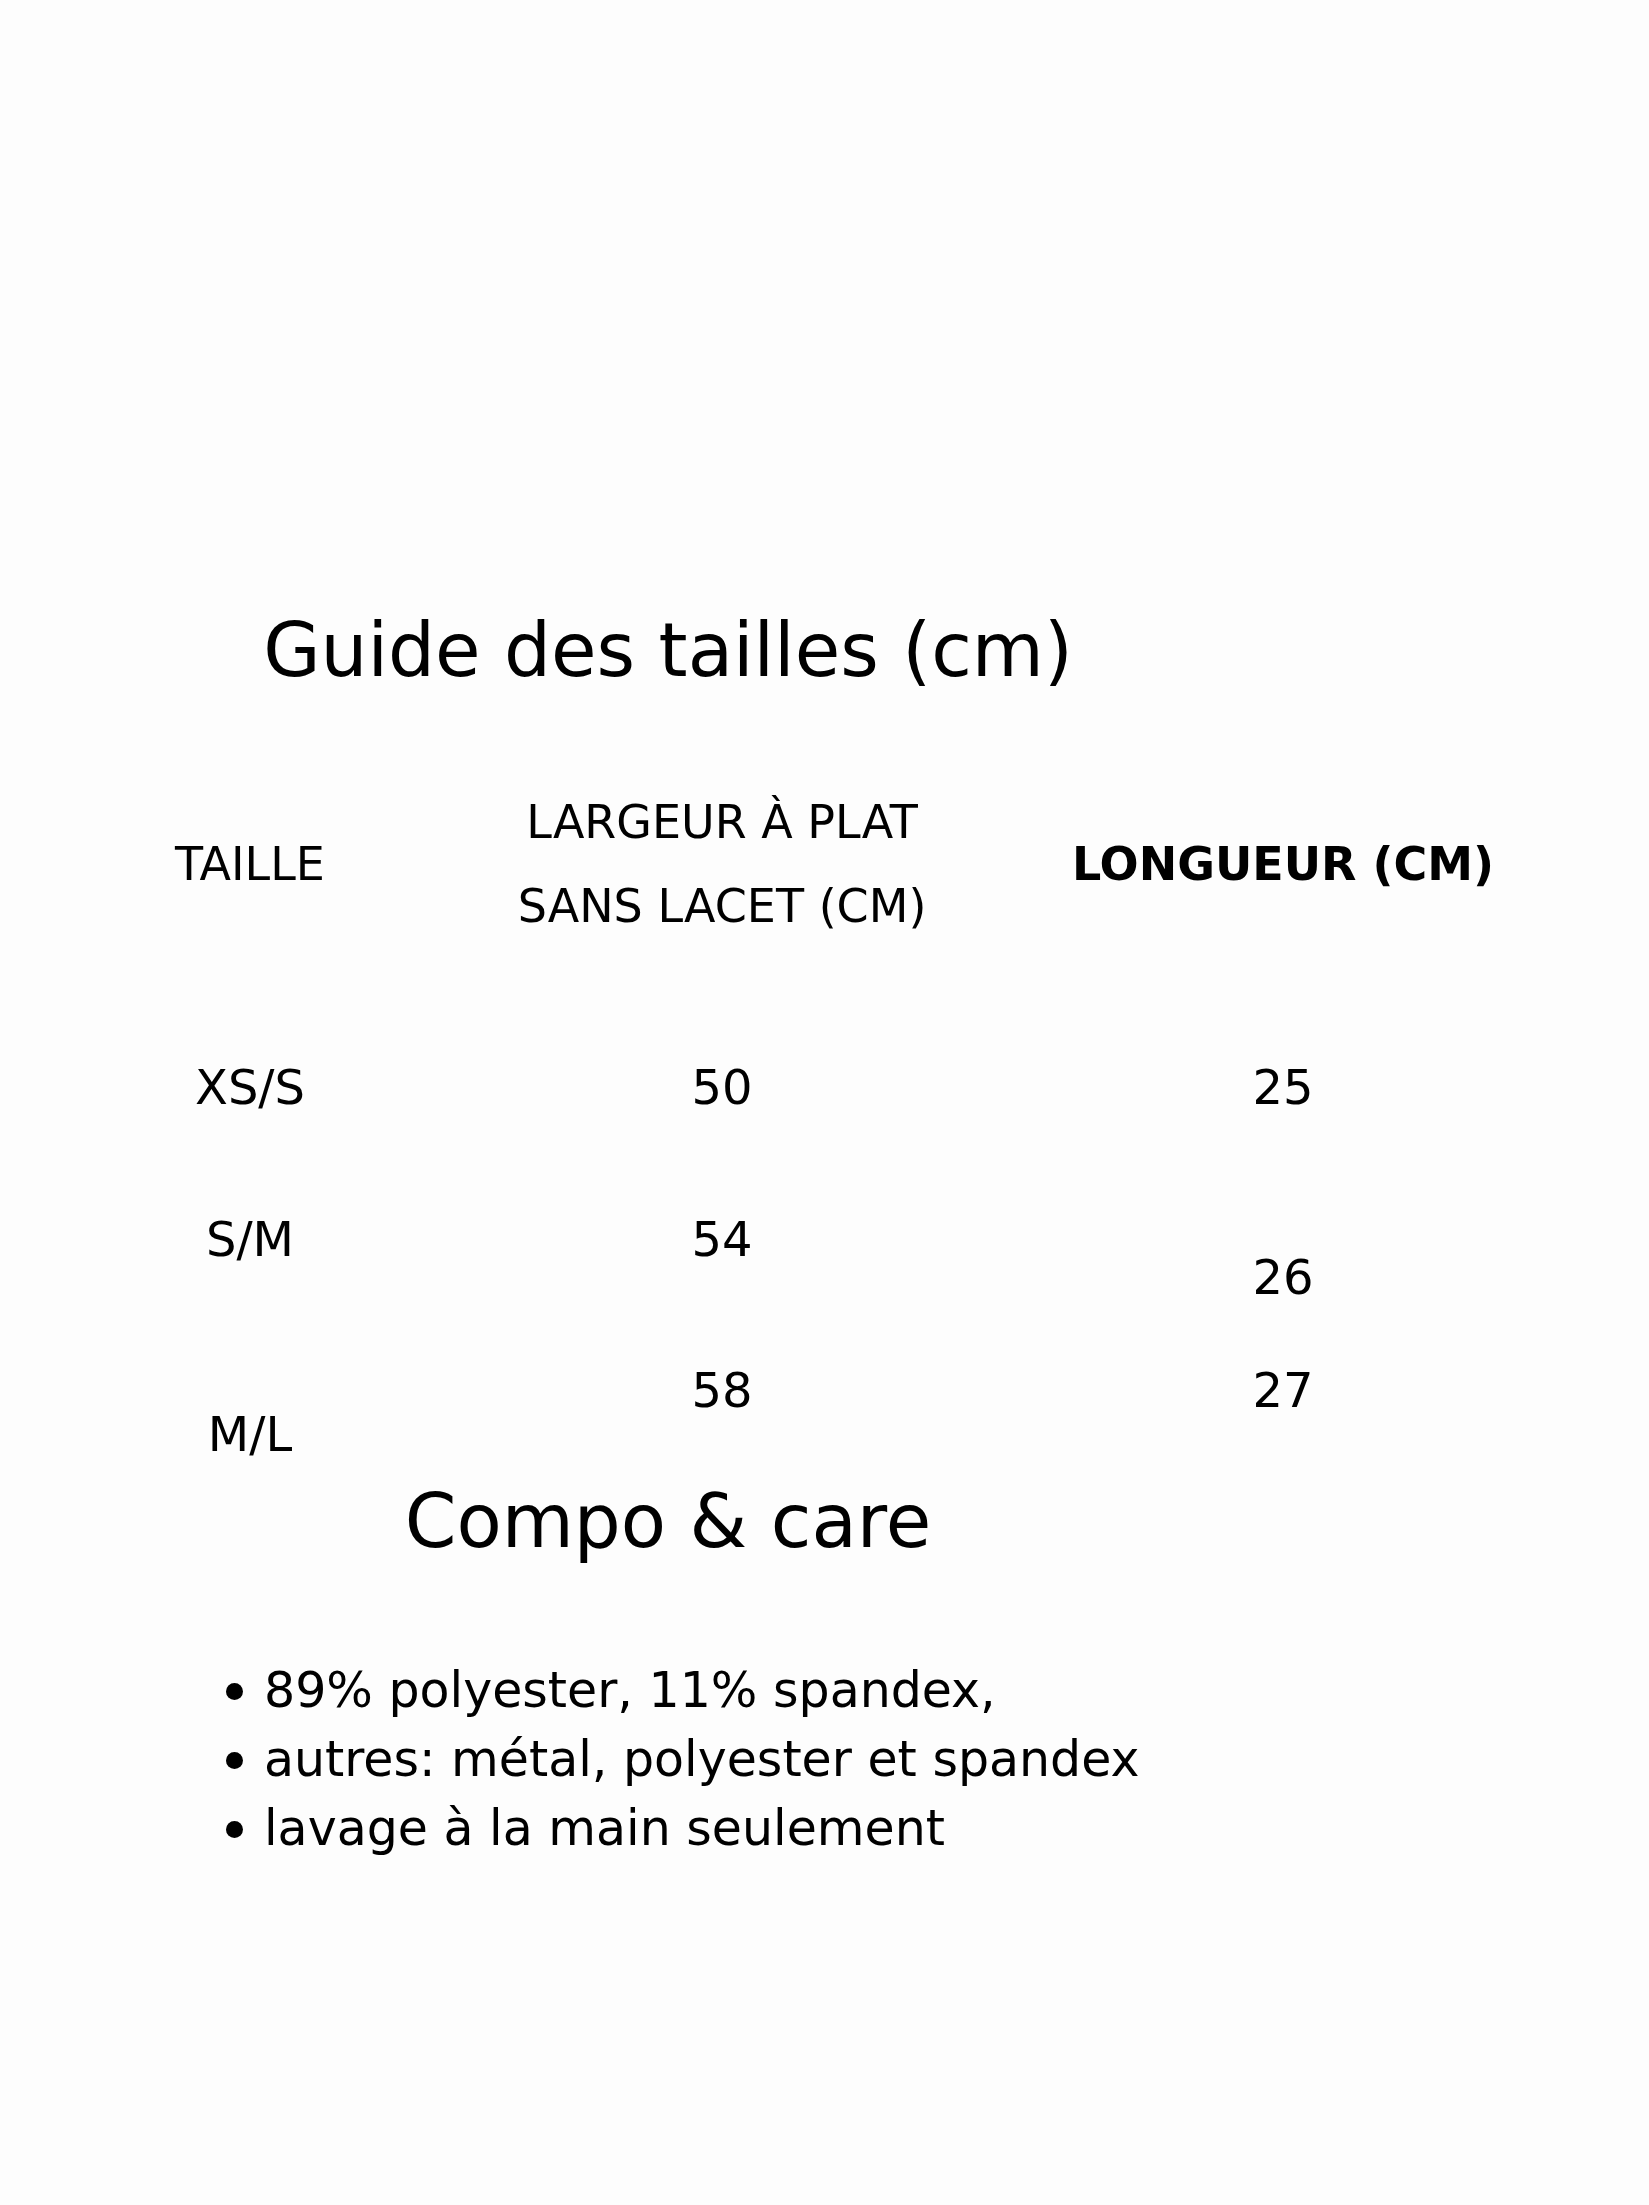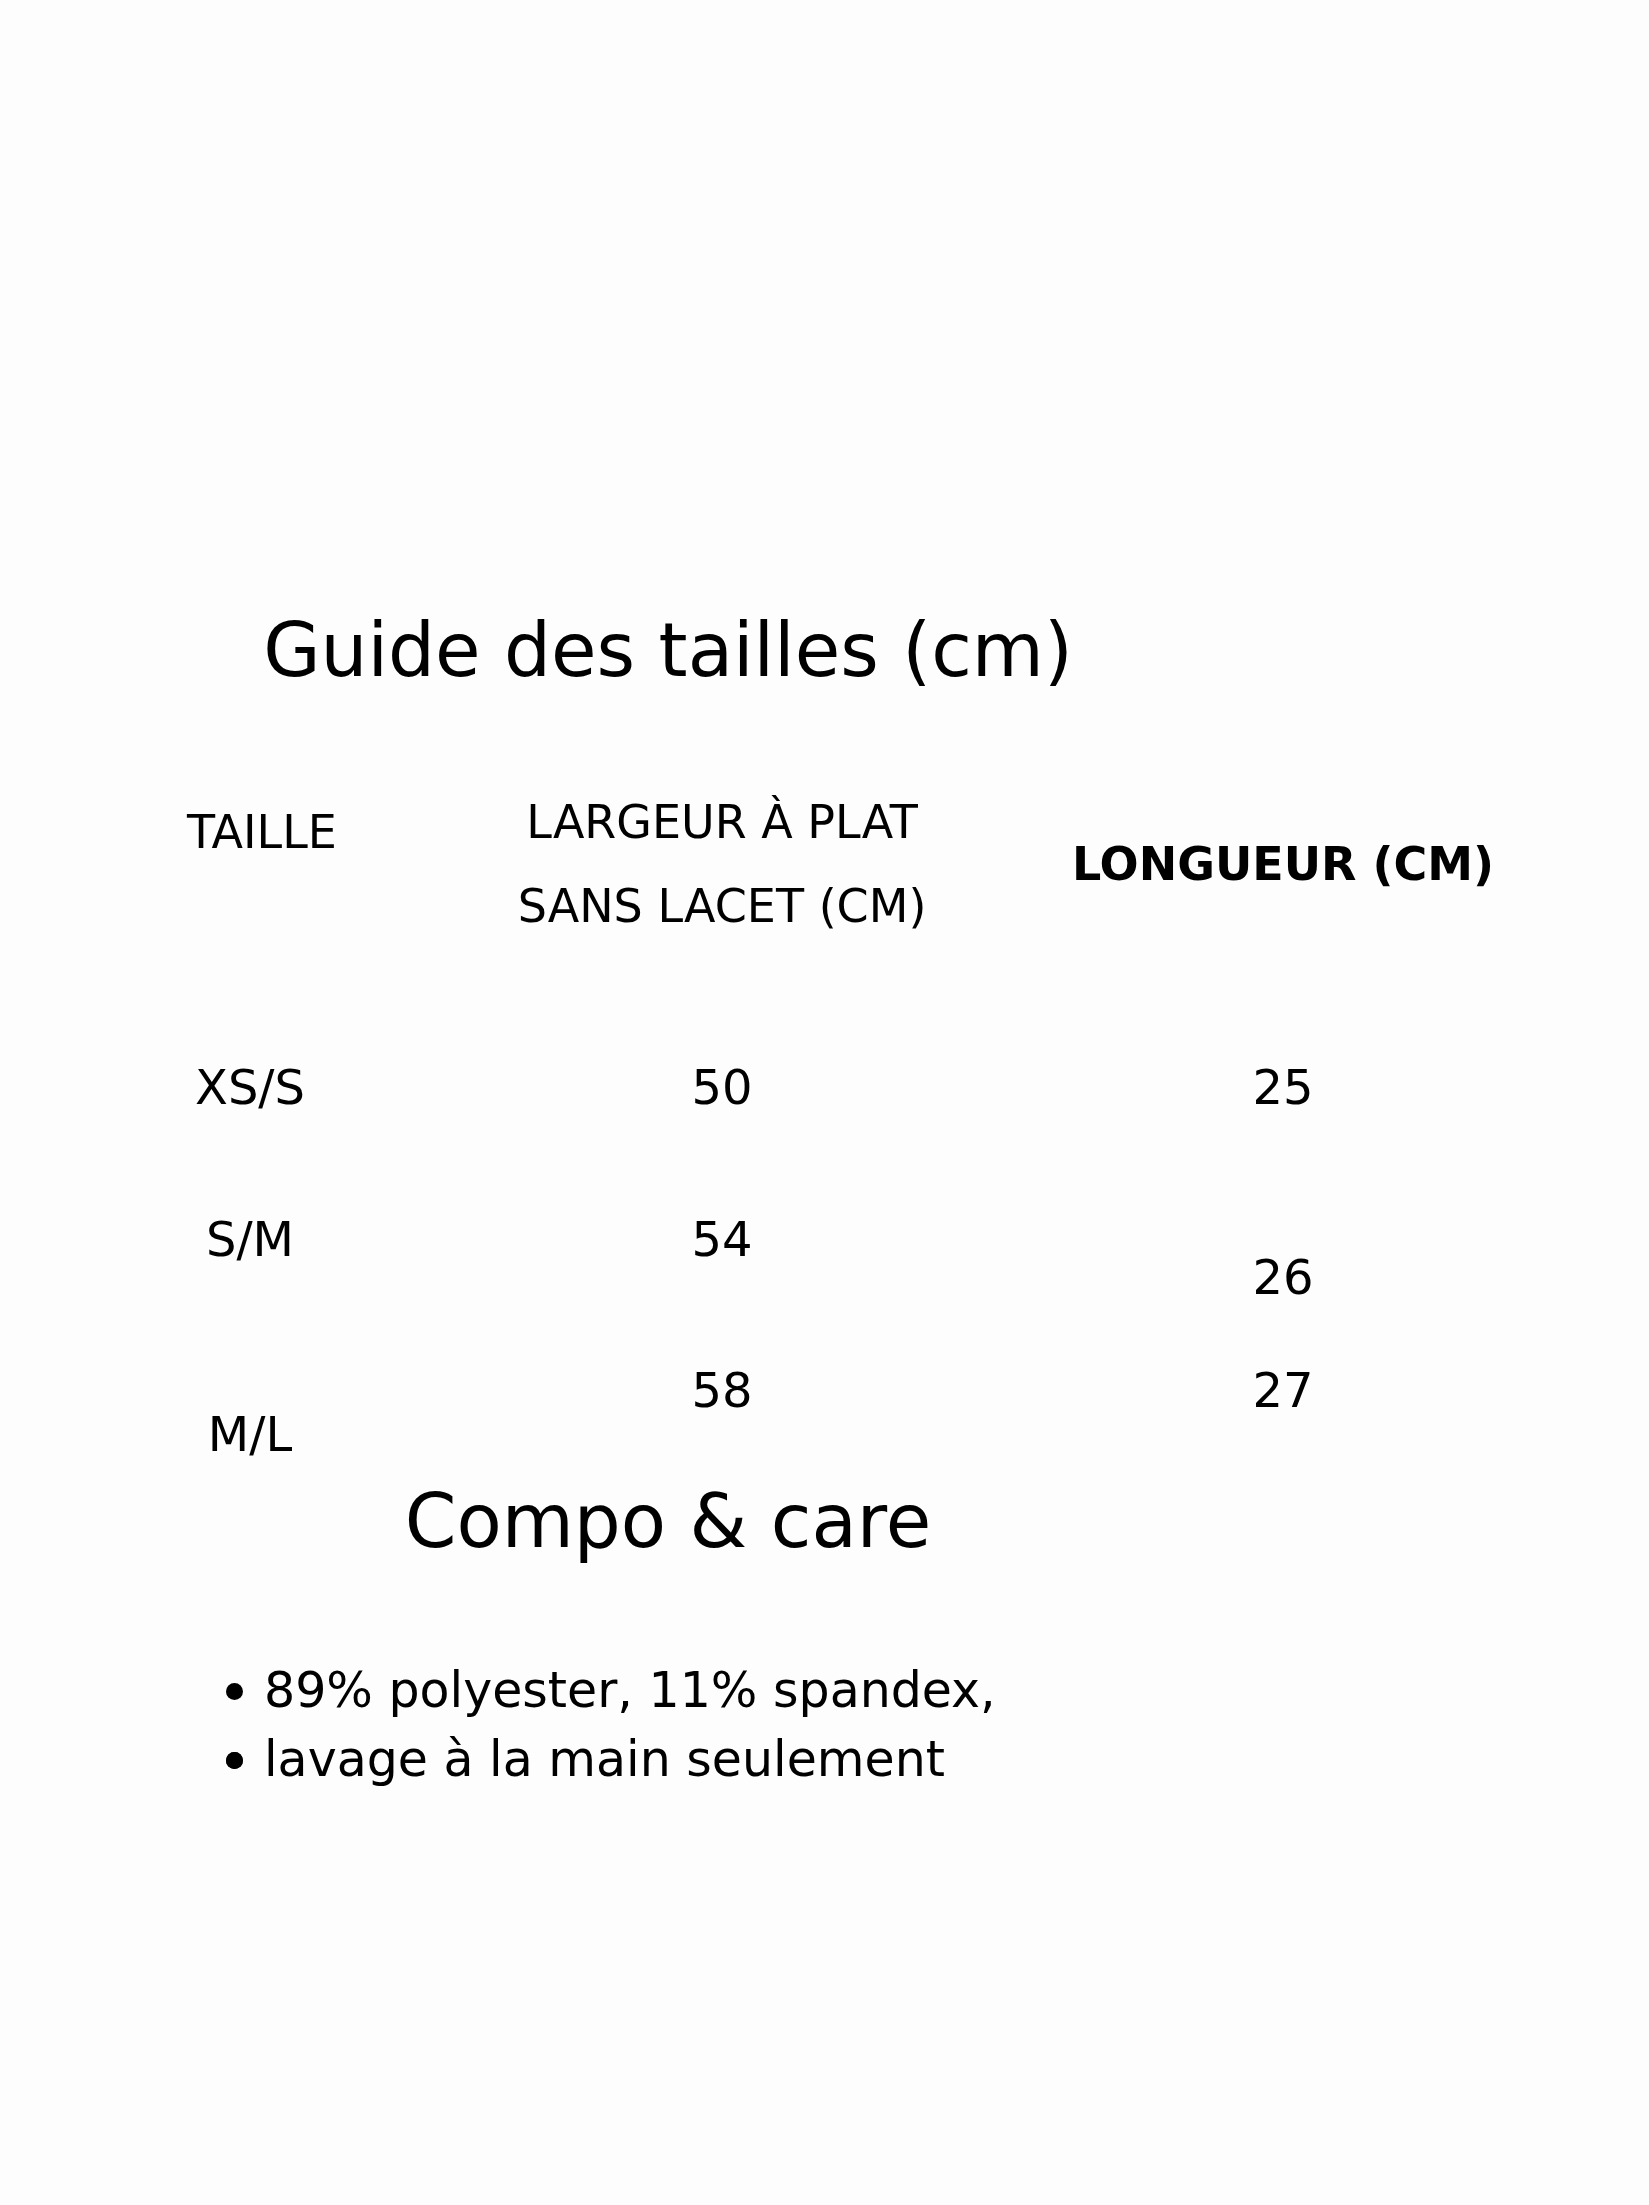--- a/index.html
+++ b/index.html
@@ -68,21 +68,21 @@
       background: #000;
     }
   </style>
 </head>
 <body>
 
 <div id="size-title" class="title">Guide des tailles (cm)</div>
 
 <div>
   <div>
-    <div class="col hdr" style="left:250px; top:790px;margin-left:12px;">TAILLE</div>
+    <div class="col hdr" style="left:250px; top:822px;">TAILLE</div>
     <div class="col hdr" style="left:722px; top:780px;">
       <div>LARGEUR À PLAT</div>
       <div>SANS LACET (CM)</div>
     </div>
     <div class="col hdr" style="left:1283px; top:822px;font-weight:bold;">LONGUEUR (CM)</div>
   </div>
 
   <div>
     <div class="col cell" style="left:250px; top:1063px;">XS/S</div>
     <div class="col cell" style="left:722px; top:1063px;">50</div>
@@ -102,19 +102,20 @@
 
 <div id="care-title" class="title">Compo &amp; care</div>
 
 <ul class="care-list">
   <li class="care-item">
     <span class="bullet"></span>
     <span>89% polyester, 11% spandex,</span>
   </li>
   <li class="care-item">
     <span class="bullet"></span>
+    <span>autres: métal, polyester et spandex</span>
   </li>
   <li class="care-item">
     <span class="bullet"></span>
     <span>lavage à la main seulement</span>
   </li>
 </ul>
 
 
 </body></html>

